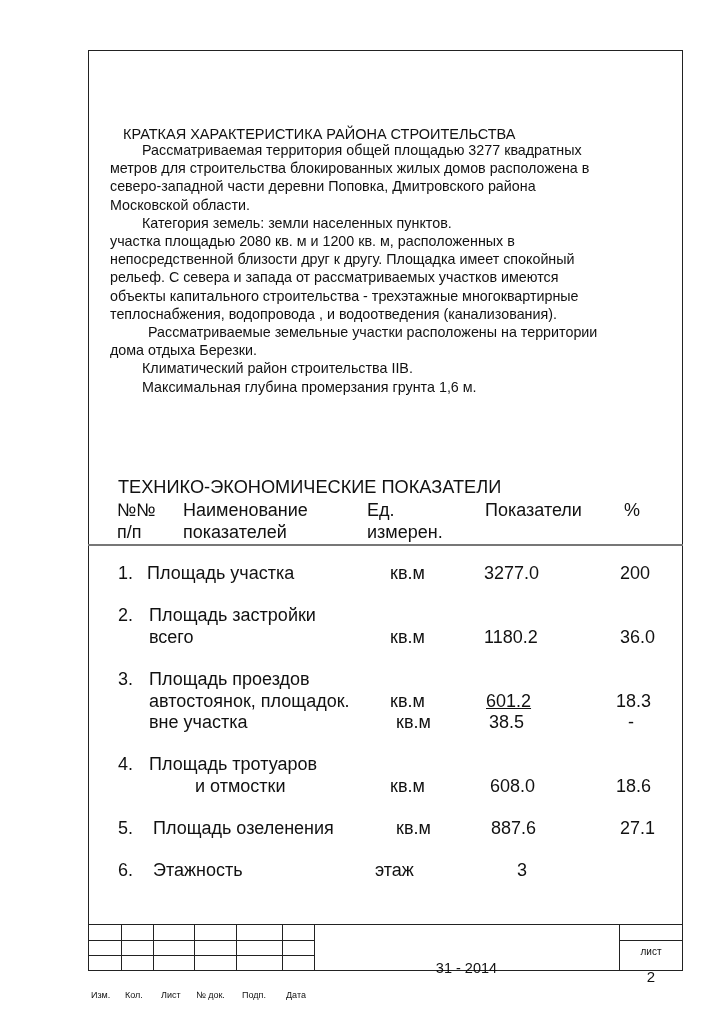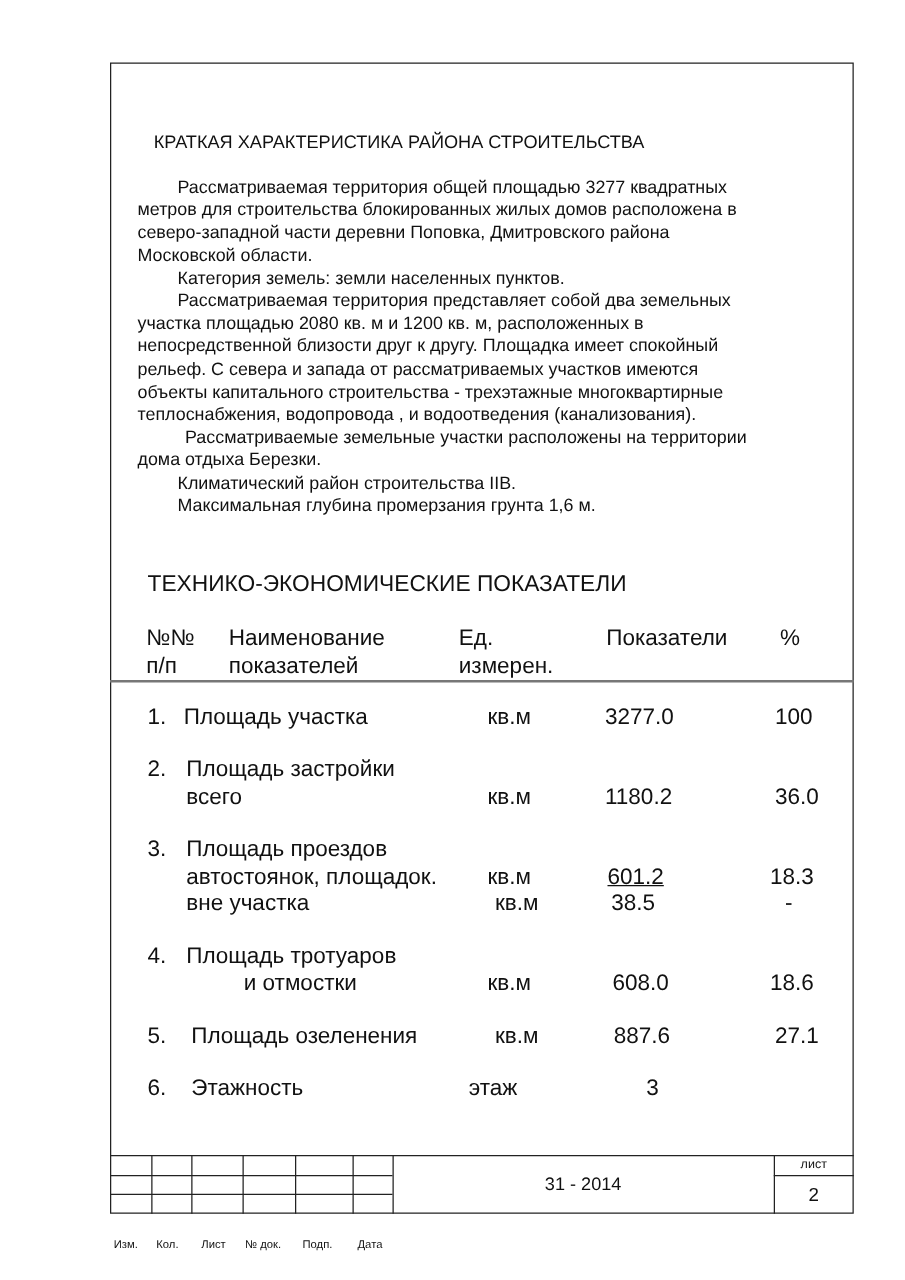--- a/index.html
+++ b/index.html
@@ -1,20 +1,20 @@
 <!DOCTYPE html>
 <html><head>
 <meta charset="utf-8">
 <style>
   html, body { margin: 0; padding: 0; background: #ffffff; }
   body { width: 724px; height: 1024px; position: relative; overflow: hidden;
          font-family: "Liberation Sans", sans-serif; color: #111; }
   .frame { position: absolute; left: 88px; top: 50px; width: 595px; height: 921px;
            border: 1.5px solid #222; box-sizing: border-box; }
-  .abs { position: absolute; white-space: nowrap; }
+  .abs { position: absolute; white-space: nowrap; margin-top: 20px; }
   .section-title { left: 123px; top: 106px; font-size: 14.5px; }
   .para { position: absolute; left: 110px; top: 141px; width: 560px; font-size: 14.3px; line-height: 18.2px; }
   .para div { white-space: nowrap; }
   .ind1 { padding-left: 32px; }
   .ind2 { padding-left: 38px; }
   .tep-title { left: 118px; top: 457px; font-size: 18.2px; }
   .hdr { font-size: 18px; line-height: 21px; }
   .hline { position: absolute; left: 88px; width: 595px; top: 544px; height: 0; border-top: 2px solid #777; }
   .cell { position: absolute; font-size: 18px; line-height: 21.5px; white-space: nowrap; }
   .tb { position: absolute; border-color: #222; border-style: solid; border-width: 0; }
@@ -28,21 +28,20 @@
 <div class="frame"></div>
 
 <div class="abs section-title">КРАТКАЯ ХАРАКТЕРИСТИКА РАЙОНА СТРОИТЕЛЬСТВА</div>
 
 <div class="para" id="para">
     <div class="ind1">Рассматриваемая территория общей площадью 3277 квадратных</div>
     <div>метров для строительства  блокированных жилых домов расположена в</div>
     <div>северо-западной части деревни Поповка, Дмитровского района</div>
     <div>Московской области.</div>
     <div class="ind1">Категория земель: земли населенных пунктов.</div>
-    <div class="ind1">Рассматриваемая территория представляет собой  два земельных</div>
     <div>участка площадью 2080 кв. м  и 1200 кв. м, расположенных в</div>
     <div>непосредственной близости друг к другу. Площадка  имеет спокойный</div>
     <div>рельеф. С севера и запада от рассматриваемых участков  имеются</div>
     <div>объекты капитального строительства - трехэтажные многоквартирные</div>
     <div>теплоснабжения,  водопровода , и водоотведения (канализования).</div>
     <div class="ind2">Рассматриваемые земельные участки расположены на территории</div>
     <div>дома отдыха Березки.</div>
     <div class="ind1">Климатический район строительства  IIВ.</div>
     <div class="ind1">Максимальная глубина промерзания грунта 1,6 м.</div>
   </div>
@@ -69,21 +68,21 @@
 </div>
 
 <div class="hline"></div>
 
 <div id="rows">
     <div>
       <div class="cell" style="left: 118px; top: 563px;">1.</div>
       <div class="cell" style="left: 147px; top: 563px;">Площадь участка</div>
       <div class="cell" style="left: 390px; top: 563px;">кв.м</div>
       <div class="cell" style="left: 484px; top: 563px;">3277.0</div>
-      <div class="cell" style="left: 620px; top: 563px;">100</div>
+      <div class="cell" style="left: 620px; top: 563px;">200</div>
     </div>
     <div>
       <div class="cell" style="left: 118px; top: 605px;">2.</div>
       <div class="cell" style="left: 149px; top: 605px;">Площадь застройки</div>
       <div class="cell" style="left: 149px; top: 626.5px;">всего</div>
       <div class="cell" style="left: 390px; top: 605px;"></div>
       <div class="cell" style="left: 390px; top: 626.5px;">кв.м</div>
       <div class="cell" style="left: 484px; top: 605px;"></div>
       <div class="cell" style="left: 484px; top: 626.5px;">1180.2</div>
       <div class="cell" style="left: 620px; top: 605px;"></div>

